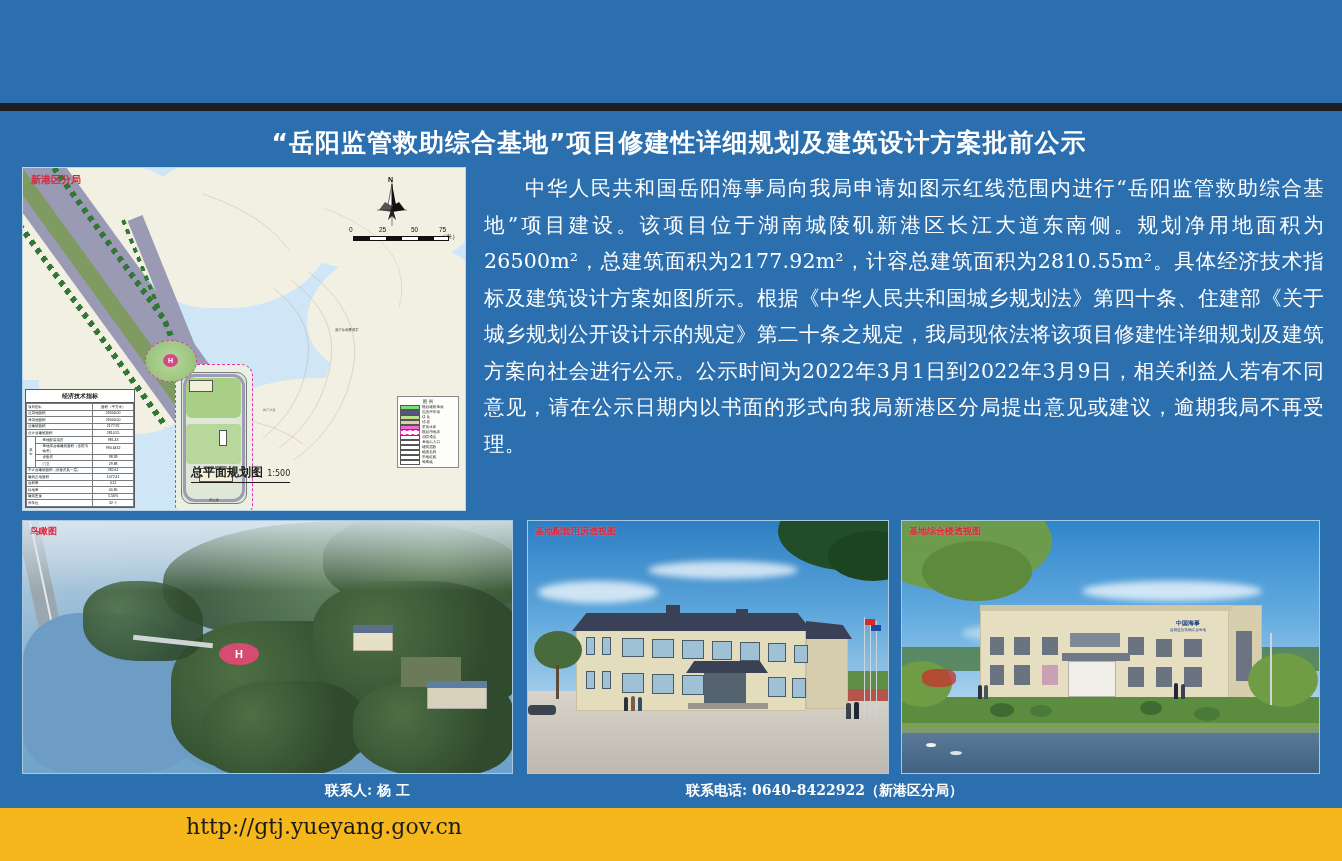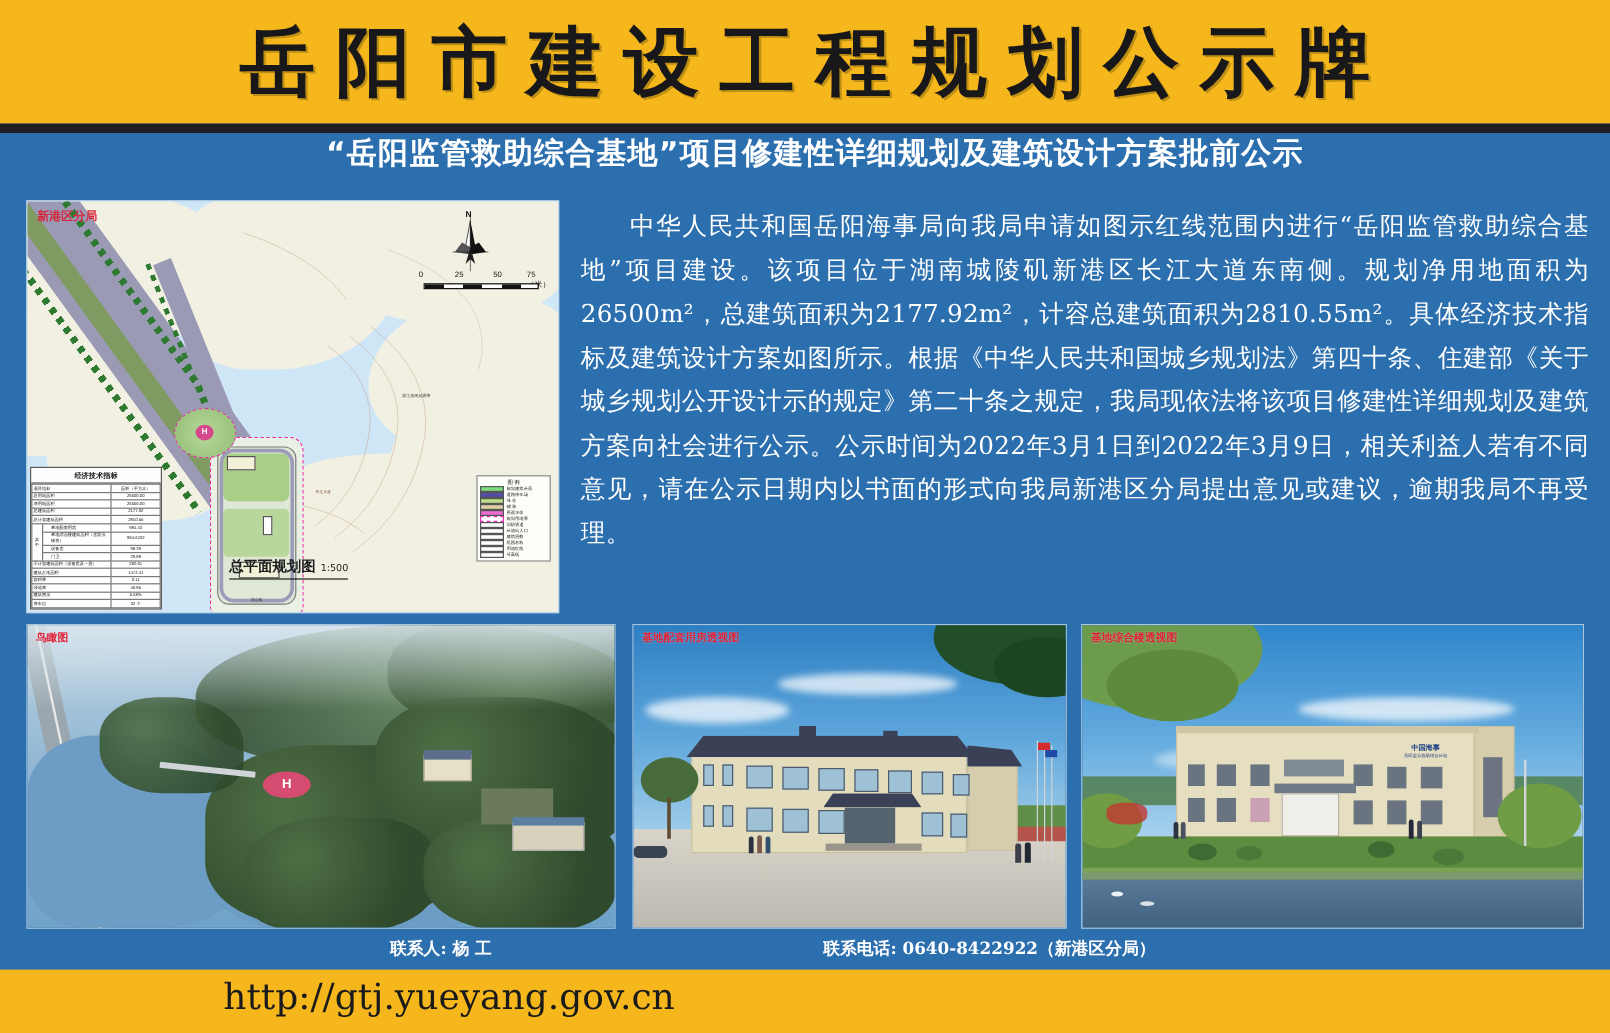--- a/index.html
+++ b/index.html
@@ -37,21 +37,21 @@
   .header-rule {
     position: absolute; left: 0; top: 103px;
     width: 1342px; height: 8px;
     background: #1d1d22;
   }
 
   
   .subtitle-wrap {
     position: absolute; left: 0; top: 111px;
     width: 1342px; height: 48px;
-    display: flex; align-items: flex-start; justify-content: center;
+    display: flex; align-items: flex-end; justify-content: center;
     background: #2c6fae;
     padding-left: 16px;
   }
   .subtitle {
     font-family: "DejaVu Sans", sans-serif;
     font-size: 25px; font-weight: bold;
     color: #ffffff;
     letter-spacing: 1px;
     white-space: nowrap;
   }
@@ -218,36 +218,33 @@
   .contact-person { position:absolute; left:325px; top:4px; white-space:nowrap; }
   .contact-phone  { position:absolute; left:686px; top:4px; white-space:nowrap; }
 
   .footer-band {
     position:absolute; left:0; top:808px; width:1342px; height:53px;
     background:#f5b71c;
   }
   .footer-url {
     position:absolute; left:186px; top:6px;
     font-family:"DejaVu Serif", serif;
-    font-size:30px; color:#1a1a1a; white-space:nowrap;
+    font-size:22px; color:#1a1a1a; white-space:nowrap;
   }
   .footer-org {
     position:absolute; left:710px; top:7px;
     font-family:"DejaVu Sans", sans-serif;
     font-size:29px; font-weight:bold; color:#1a1a1a; white-space:nowrap;
   }
 </style>
 </head>
 <body>
 
 <div id="board">
 
-  <div class="header-band">
-    <div class="header-title">岳阳市建设工程规划公示牌</div>
-  </div>
   <div class="header-rule"></div>
 
   <div class="subtitle-wrap">
     <div class="subtitle">“岳阳监管救助综合基地”项目修建性详细规划及建筑设计方案批前公示</div>
   </div>
 
   <div class="plan-panel">
     <div class="plan-canvas">
 
       <div class="water" style="inset:0;"></div>

